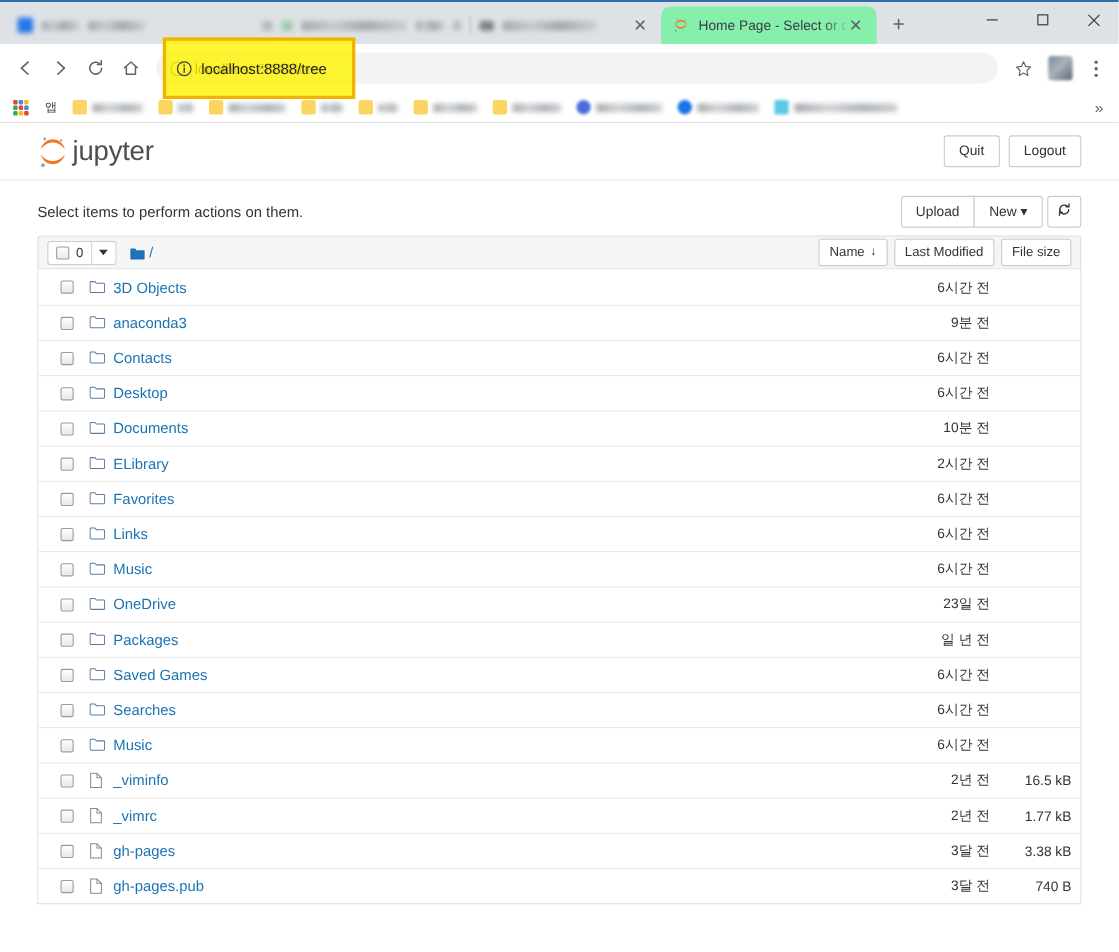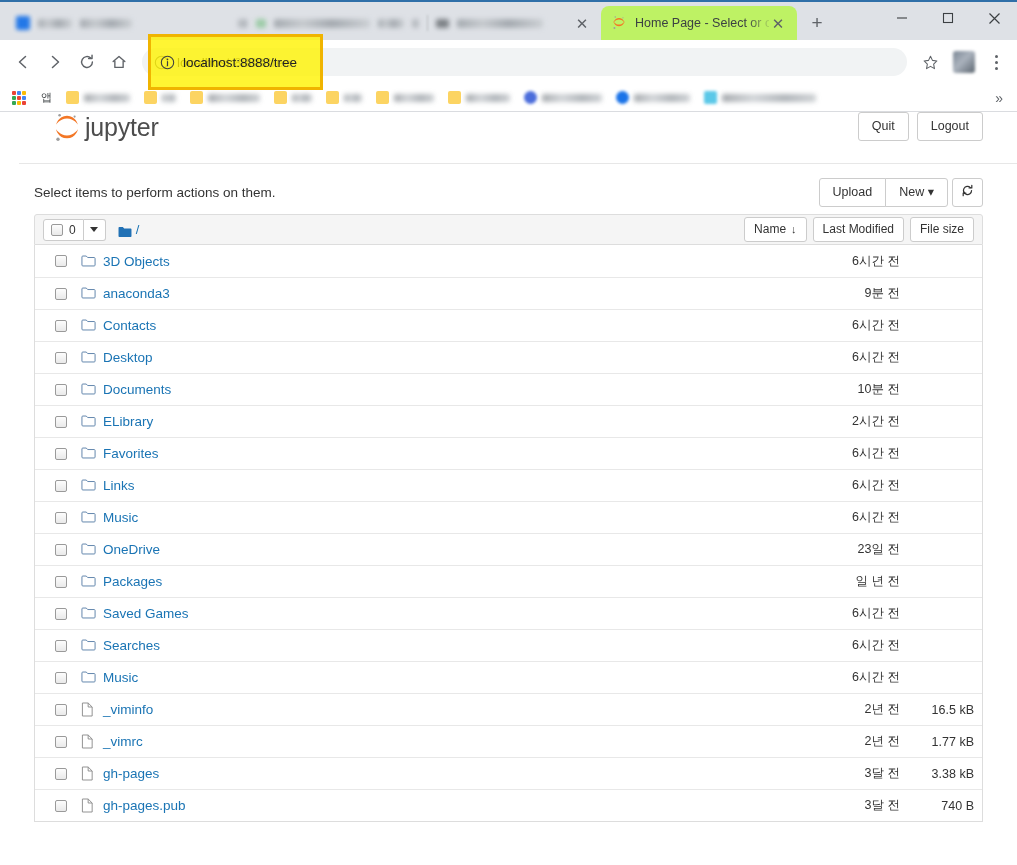--- a/index.html
+++ b/index.html
@@ -29,21 +29,21 @@
     height: 34px;
     display: flex;
     align-items: center;
     border-top-left-radius: 8px;
     border-top-right-radius: 8px;
     padding: 0 10px;
     position: relative;
   }
   .tab.inactive { width: 595px; background: #dee1e6; }
   .tab.active {
-    width: 196px; background: #bef264;
+    width: 196px; background: #86efac;
     box-shadow: 0 0 0 0 rgba(0,0,0,0);
   }
 
   .blurtab { display:flex; align-items:center; gap:8px; flex:1; }
   .blur-sq {
     width: 14px; height: 14px; background:#1a73e8; border-radius:2px;
     filter: blur(2.2px); opacity:.95;
   }
   .blur-txt {
     height: 9px; border-radius: 2px;
@@ -144,23 +144,22 @@
     pointer-events:none;
   }
   .highlight-content .info-icon { color:#3c4043; }
   .highlight-content .url { font-size:13.5px; color:#202124; }
 
   
   .page { background:#fff; height: 765px; position:relative; }
 
   .jup-header {
     height: 52px; border-bottom:1px solid #e7e7e7;
-    display:flex; align-items:flex-start; padding:0 34px;
+    display:flex; align-items:center; padding:0 34px;
     position: relative;
-    margin-left: 19px;
   }
   .logo-wrap { display:flex; align-items:center; gap:4px; cursor:pointer; }
   .logo-mark { width:28px; height:30px; flex:0 0 28px; }
   .logo-text { font-size:25px; color:#4d4d4d; letter-spacing:-0.2px; }
   .hdr-btns { margin-left:auto; display:flex; gap:8px; }
   .btn {
     font-size:12.5px; color:#333; background:#fff;
     border:1px solid #ccc; border-radius:3px;
     padding:6px 13px; cursor:pointer; line-height:1.2;
     font-family:"Liberation Sans", sans-serif;

